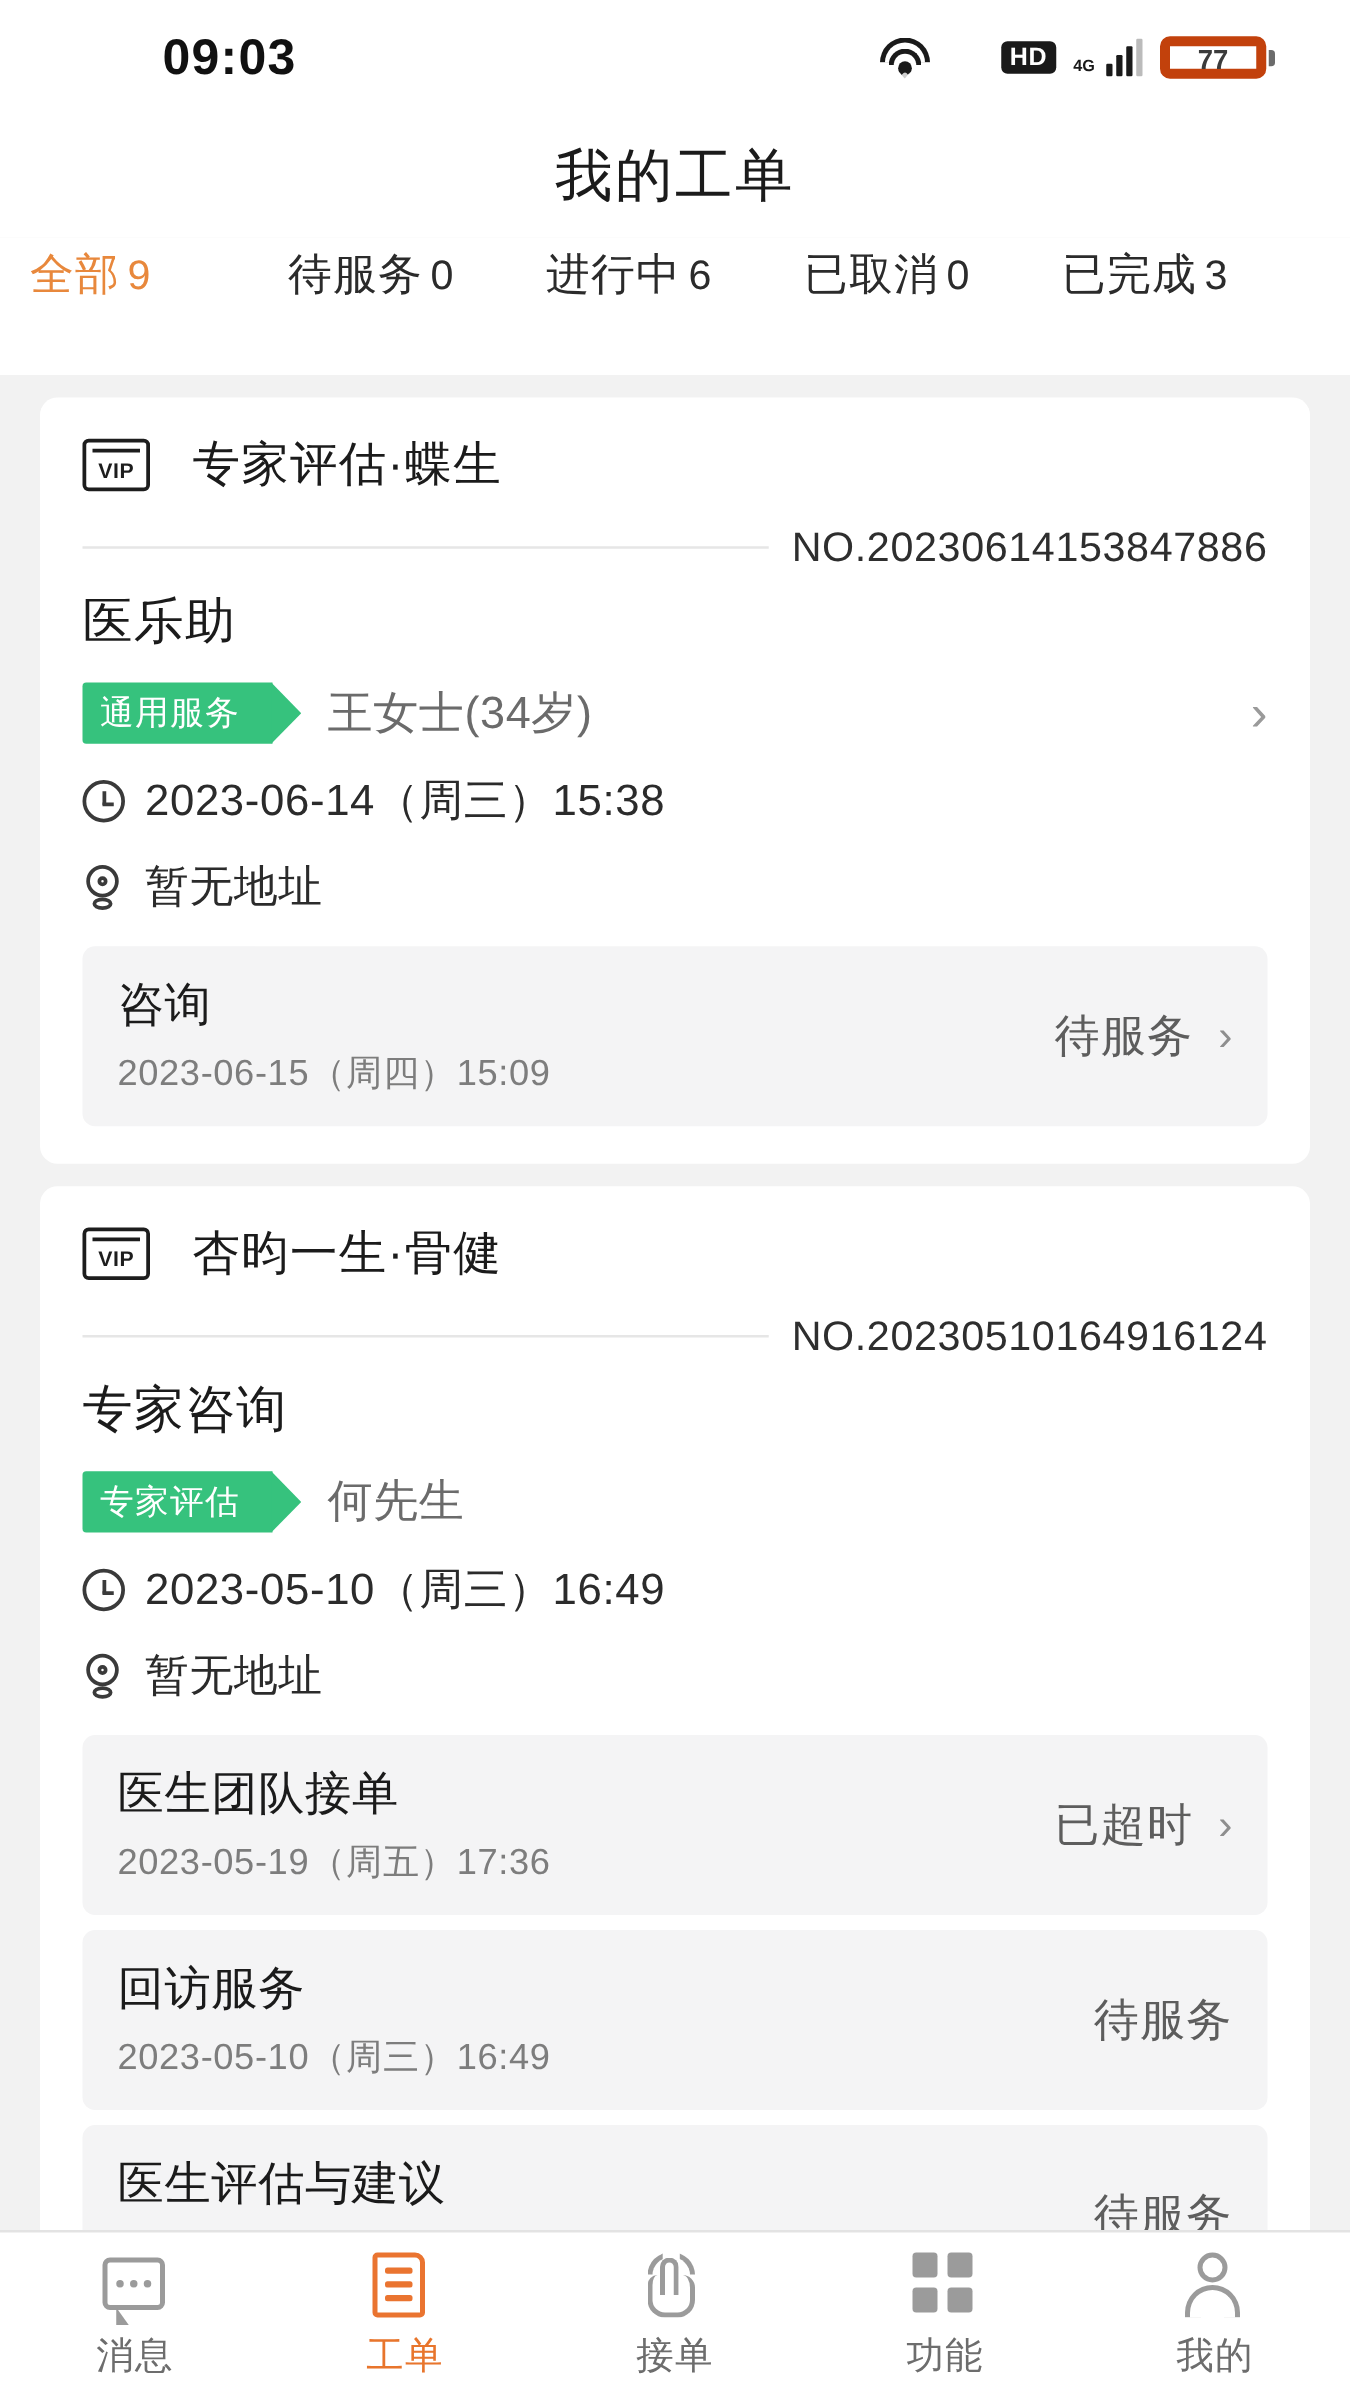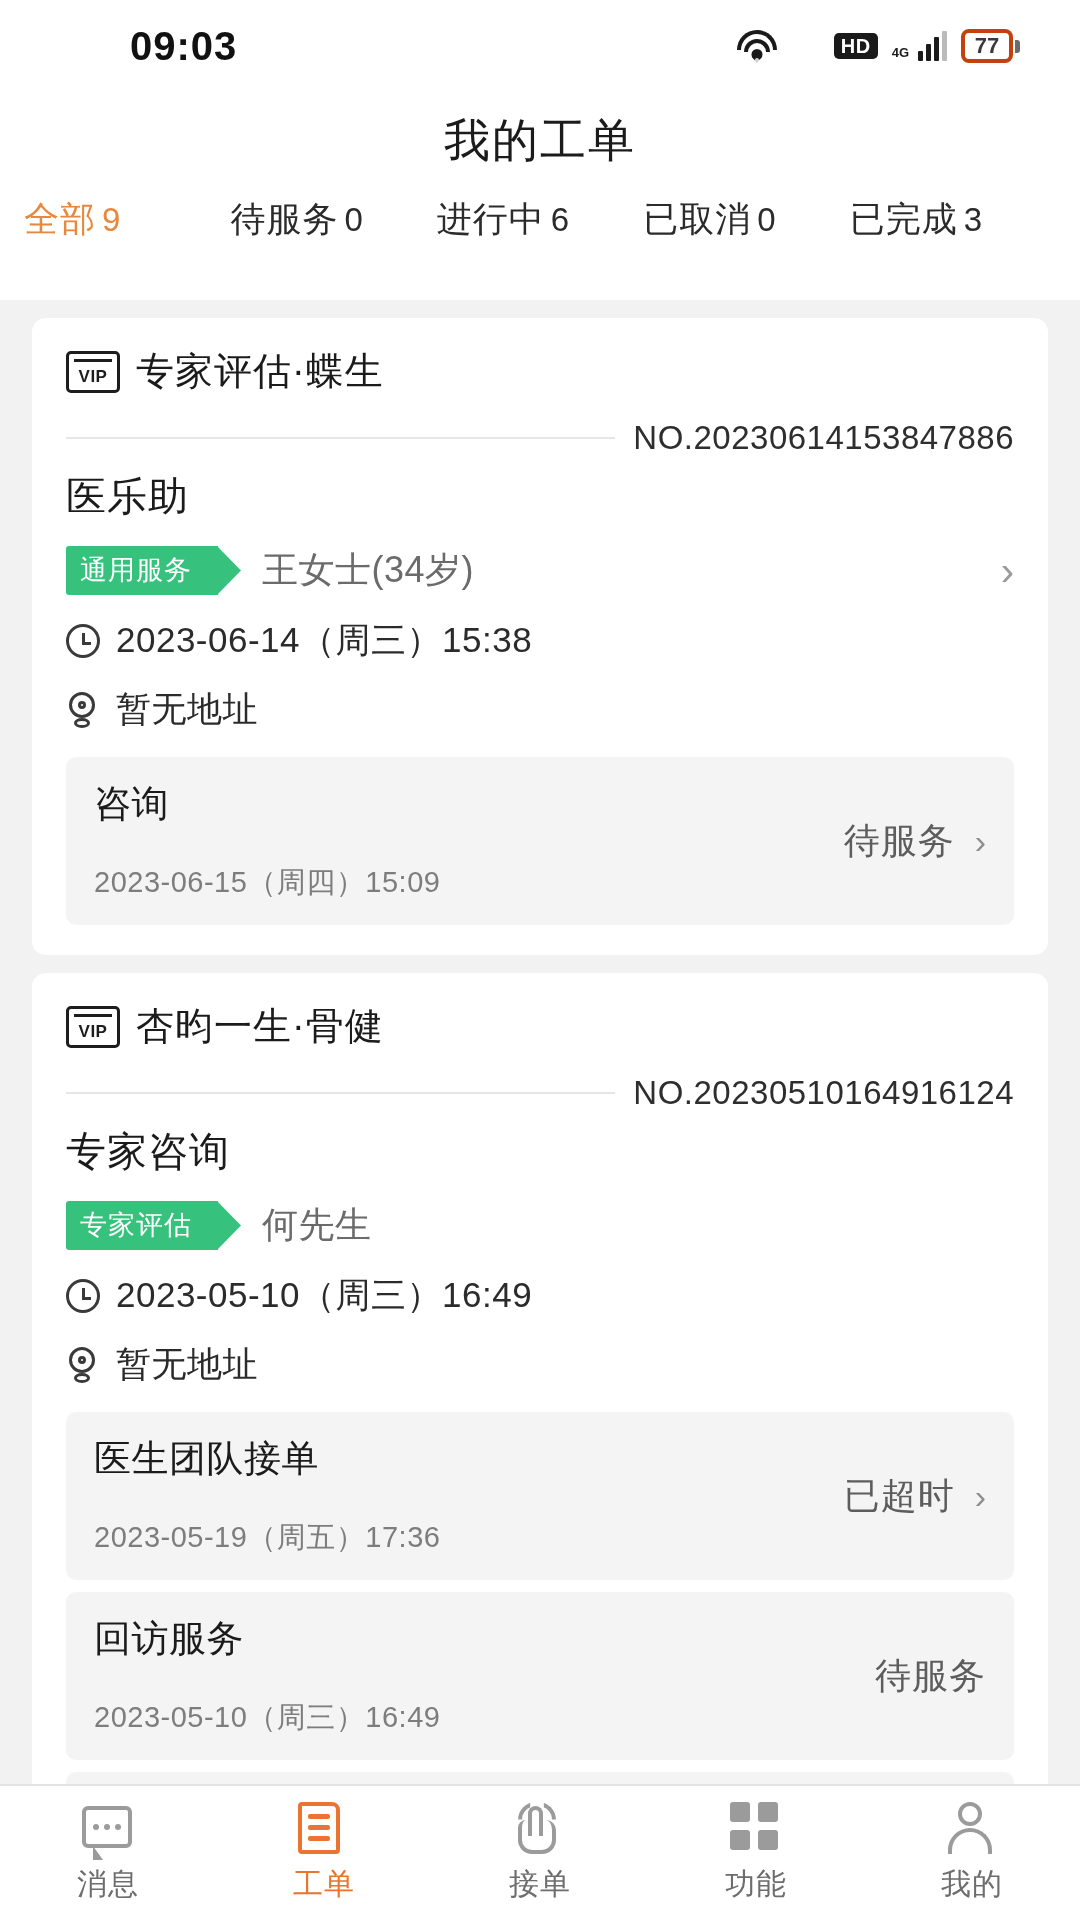--- a/index.html
+++ b/index.html
@@ -30,41 +30,41 @@
      clip-path: polygon(0 0, 100% 0, 50% 100%); }
   .ic-hd { background:#1a1a1a; color:#fff; font-size:20px; font-weight:700; border-radius:5px;
      padding:3px 7px; letter-spacing:0.5px; line-height:1;margin-left:43px; }
   .ic-sig { display:flex; align-items:flex-end; gap:9px; }
   .ic-sig .g { font-size:13px; font-weight:700; color:#1a1a1a; line-height:1; margin-bottom:2px;}
   .bars { display:flex; align-items:flex-end; gap:3px; height:30px;}
   .bars i { width:5px; background:#1a1a1a; display:block; border-radius:1px;}
   .bars i:nth-child(1){height:10px;} .bars i:nth-child(2){height:17px;}
   .bars i:nth-child(3){height:24px;} .bars i:nth-child(4){height:30px; background:#bbb;}
   .ic-batt { display:flex; align-items:center; }
-  .ic-batt .shell { width:52px; height:34px; border:4px solid #c2410c; border-radius:8px;
-     display:flex; align-items:center; justify-content:center; }
+  .ic-batt .shell { width:85px; height:34px; border:8px solid #c2410c; border-radius:8px;
+     display:flex; align-items:flex-start; justify-content:center; }
   .ic-batt .pct { font-size:22px; font-weight:700; color:#3b3b3b; line-height:1; }
   .ic-batt .tip { width:5px; height:13px; background:#6b6b6b; border-radius:0 3px 3px 0; margin-left:2px;}
 
   
   .header { background:#fff; flex:0 0 98px; display:flex; align-items:center; justify-content:center; }
   .header h1 { font-size:46px; font-weight:400; color:#1b1b1b; letter-spacing:2px;}
 
   
   .tabs { background:#fff; flex:0 0 110px; display:flex; align-items:flex-start; padding: 6px 24px 0 24px; }
   .tab { flex:1; display:flex; flex-direction:row; align-items:center; gap:6px; }
   .tab .lbl { font-size:35px; color:#2b2b2b; letter-spacing:1px;}
   .tab .cnt { font-size:33px; color:#2b2b2b; }
   .tab.active .lbl, .tab.active .cnt { color:#e8883c; }
 
   
   .list { flex:1 1 auto; overflow:hidden; padding: 18px 0 0 0; background:#f2f2f2; }
   .card { background:#fff; border-radius:14px; margin: 0 32px 18px 32px; padding: 28px 34px 30px 34px; }
 
-  .card-head { display:flex; align-items:center; gap:16px; }
+  .card-head { display:flex; align-items:center; gap:34px; }
   .vip {
     width:54px; height:42px; border:3px solid #1d1d1d; border-radius:5px;
     display:flex; flex-direction:column; align-items:center; justify-content:flex-end;
     position:relative; flex:0 0 auto; background:#fff;
   }
   .vip::before { content:""; position:absolute; top:5px; left:5px; right:5px; height:3px; background:#1d1d1d; }
   .vip b { font-size:17px; font-weight:700; letter-spacing:0.5px; color:#1d1d1d; line-height:1; margin-bottom:5px; }
   .pkg { font-size:38px; color:#1b1b1b; letter-spacing:1px; }
 
   .no-row { display:flex; align-items:center; gap:18px; margin-top:22px; }
@@ -95,21 +95,21 @@
   .ic-pin .head { position:absolute; top:0; left:3px; width:26px; height:26px; border:3px solid #3a3a3a;
      border-radius:50% 50% 50% 50%; }
   .ic-pin .dot { position:absolute; top:9px; left:12px; width:8px; height:8px; border:3px solid #3a3a3a; border-radius:50%;}
   .ic-pin .base { position:absolute; bottom:0; left:8px; width:16px; height:10px; border:3px solid #3a3a3a;
      border-radius:50%; }
 
   .subtasks { margin-top:24px; display:flex; flex-direction:column; gap:12px; }
   .subtask { background:#f4f4f5; border-radius:10px; padding: 22px 28px; display:flex; align-items:center; }
   .st-left { display:flex; flex-direction:column; gap:10px; }
   .st-name { font-size:37px; color:#1b1b1b; letter-spacing:0.5px;}
-  .st-time { font-size:29px; color:#7d7d7d; letter-spacing:0.5px;margin-top:24px;}
+  .st-time { font-size:29px; color:#7d7d7d; letter-spacing:0.5px;}
   .st-right { margin-left:auto; display:flex; align-items:center; gap:20px; }
   .st-status { font-size:36px; color:#5d5d5d; letter-spacing:1px;}
   .chev-sm { color:#8e8e8e; font-size:34px; font-weight:300; line-height:1;}
 
   
   .bottomnav {
     flex:0 0 136px; background:#fff; border-top:2px solid #e3e3e3;
     display:flex; align-items:center;
   }
   .nav-item { flex:1; display:flex; flex-direction:column; align-items:center; gap:10px; }

